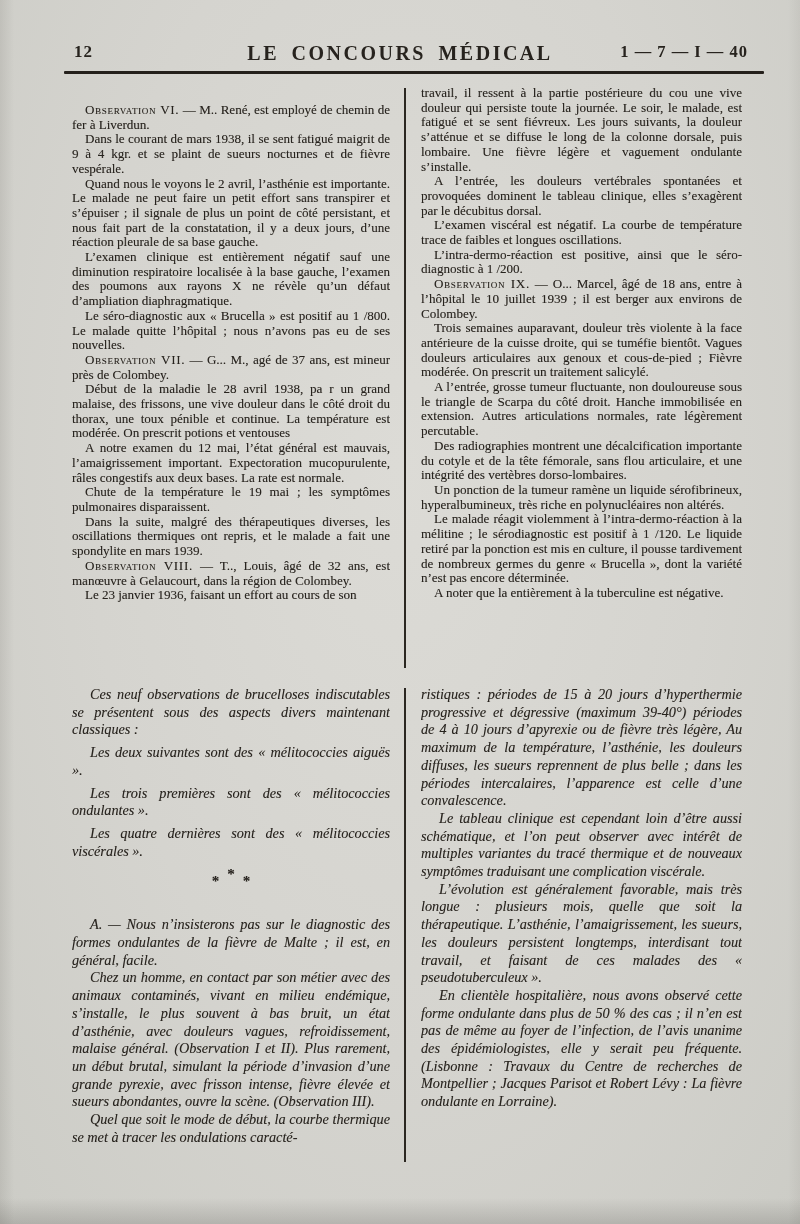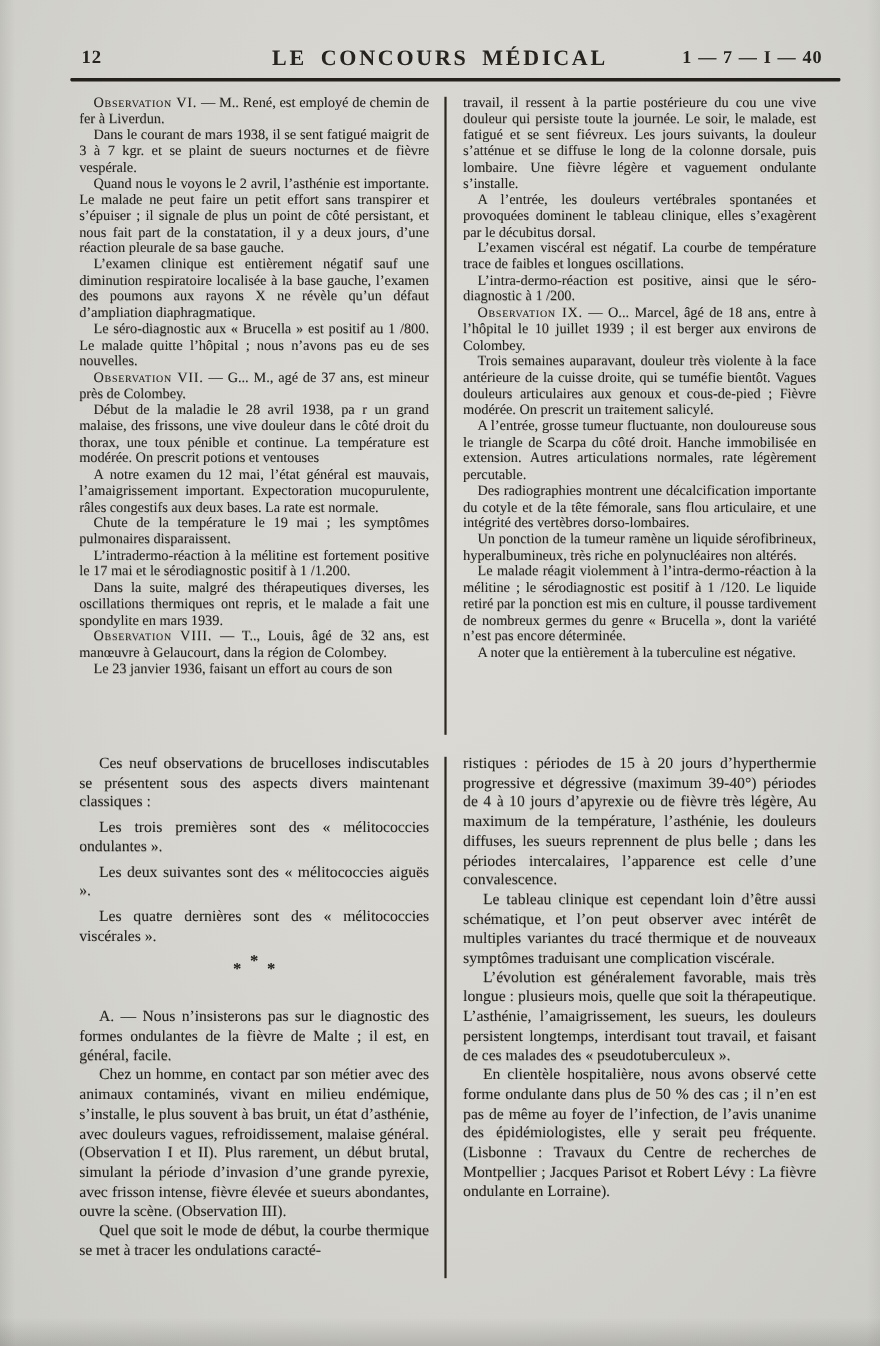--- a/index.html
+++ b/index.html
@@ -39,24 +39,24 @@
     position:absolute;
     text-align:justify;
     overflow:hidden;
     hyphens:auto;-webkit-hyphens:auto;
     text-shadow:0.3px 0.3px 0.6px rgba(43,37,30,0.30);
   }
   .col p{margin:0;}
   .top-col{font-size:13px;line-height:14.7px;}
   .top-col p{text-indent:13px;}
   .bottom-col{font-size:14.2px;line-height:17.7px;}
-  .bottom-col p{text-indent:18px;}
+  .bottom-col p{text-indent:18px;font-style:italic;}
   .col p.continuation{text-indent:0;}
   .col p.observation{margin-top:0;}
-  .col p.observation:first-child{margin-top:0;font-family:Liberation Serif, serif;}
+  .col p.observation:first-child{margin-top:17px;font-family:Liberation Serif, serif;}
   .col p.spaced{margin-top:5px;}
   #col-top-left   {left:72px; top:86px; width:318px;height:584px;}
   #col-top-right  {left:421px;top:86px; width:321px;height:590px;}
   #col-bottom-left{left:72px; top:686px;width:318px;height:498px;}
   #col-bottom-right{left:421px;top:686px;width:321px;height:498px;}
   .sc{font-variant:small-caps;letter-spacing:0.7px;}
   
   .asterisk-sep{
     text-align:center;text-indent:0;
     margin:13px 0 21px;height:22px;
@@ -73,50 +73,49 @@
   <div class="hdr page-number">12</div>
   <div class="hdr journal-title">LE CONCOURS MÉDICAL</div>
   <div class="hdr issue-code">1 — 7 — I — 40</div>
   <div class="head-rule"></div>
 
   <div class="vdiv vdiv-top"></div>
   <div class="vdiv vdiv-bottom"></div>
 
   <div id="col-top-left" class="col top-col">
       <p class="observation"><span class="sc">Observation VI.</span> — M.. René, est employé de chemin de fer à Liverdun.</p>
-      <p class="body">Dans le courant de mars 1938, il se sent fatigué maigrit de 3 à 7 kgr. et se plaint de sueurs nocturnes et de fièvre vespérale.</p>
+      <p class="body">Dans le courant de mars 1938, il se sent fatigué maigrit de 9 à 4 kgr. et se plaint de sueurs nocturnes et de fièvre vespérale.</p>
       <p class="body">Quand nous le voyons le 2 avril, l’asthénie est importante. Le malade ne peut faire un petit effort sans transpirer et s’épuiser ; il signale de plus un point de côté persistant, et nous fait part de la constatation, il y a deux jours, d’une réaction pleurale de sa base gauche.</p>
       <p class="body">L’examen clinique est entièrement négatif sauf une diminution respiratoire localisée à la base gauche, l’examen des poumons aux rayons X ne révèle qu’un défaut d’ampliation diaphragmatique.</p>
       <p class="body">Le séro-diagnostic aux « Brucella » est positif au 1 /800. Le malade quitte l’hôpital ; nous n’avons pas eu de ses nouvelles.</p>
       <p class="observation"><span class="sc">Observation VII.</span> — G... M., agé de 37 ans, est mineur près de Colombey.</p>
       <p class="body">Début de la maladie le 28 avril 1938, pa r un grand malaise, des frissons, une vive douleur dans le côté droit du thorax, une toux pénible et continue. La température est modérée. On prescrit potions et ventouses</p>
       <p class="body">A notre examen du 12 mai, l’état général est mauvais, l’amaigrissement important. Expectoration mucopurulente, râles congestifs aux deux bases. La rate est normale.</p>
       <p class="body">Chute de la température le 19 mai ; les symptômes pulmonaires disparaissent.</p>
-      <p class="body">L’intradermo-réaction à la mélitine est fortement positive le 17 mai et le sérodiagnostic positif à 1 /1.200.</p>
       <p class="body">Dans la suite, malgré des thérapeutiques diverses, les oscillations thermiques ont repris, et le malade a fait une spondylite en mars 1939.</p>
       <p class="observation"><span class="sc">Observation VIII.</span> — T.., Louis, âgé de 32 ans, est manœuvre à Gelaucourt, dans la région de Colombey.</p>
       <p class="body">Le 23 janvier 1936, faisant un effort au cours de son</p>
     </div>
   <div id="col-top-right" class="col top-col">
       <p class="continuation">travail, il ressent à la partie postérieure du cou une vive douleur qui persiste toute la journée. Le soir, le malade, est fatigué et se sent fiévreux. Les jours suivants, la douleur s’atténue et se diffuse le long de la colonne dorsale, puis lombaire. Une fièvre légère et vaguement ondulante s’installe.</p>
       <p class="body">A l’entrée, les douleurs vertébrales spontanées et provoquées dominent le tableau clinique, elles s’exagèrent par le décubitus dorsal.</p>
       <p class="body">L’examen viscéral est négatif. La courbe de température trace de faibles et longues oscillations.</p>
       <p class="body">L’intra-dermo-réaction est positive, ainsi que le séro-diagnostic à 1 /200.</p>
       <p class="observation"><span class="sc">Observation IX.</span> — O... Marcel, âgé de 18 ans, entre à l’hôpital le 10 juillet 1939 ; il est berger aux environs de Colombey.</p>
       <p class="body">Trois semaines auparavant, douleur très violente à la face antérieure de la cuisse droite, qui se tuméfie bientôt. Vagues douleurs articulaires aux genoux et cous-de-pied ; Fièvre modérée. On prescrit un traitement salicylé.</p>
       <p class="body">A l’entrée, grosse tumeur fluctuante, non douloureuse sous le triangle de Scarpa du côté droit. Hanche immobilisée en extension. Autres articulations normales, rate légèrement percutable.</p>
       <p class="body">Des radiographies montrent une décalcification importante du cotyle et de la tête fémorale, sans flou articulaire, et une intégrité des vertèbres dorso-lombaires.</p>
       <p class="body">Un ponction de la tumeur ramène un liquide sérofibrineux, hyperalbumineux, très riche en polynucléaires non altérés.</p>
       <p class="body">Le malade réagit violemment à l’intra-dermo-réaction à la mélitine ; le sérodiagnostic est positif à 1 /120. Le liquide retiré par la ponction est mis en culture, il pousse tardivement de nombreux germes du genre « Brucella », dont la variété n’est pas encore déterminée.</p>
       <p class="body">A noter que la entièrement à la tuberculine est négative.</p>
     </div>
   <div id="col-bottom-left" class="col bottom-col">
       <p class="body">Ces neuf observations de brucelloses indiscutables se présentent sous des aspects divers maintenant classiques :</p>
+      <p class="spaced">Les deux suivantes sont des « mélitococcies aiguës ».</p>
       <p class="spaced">Les trois premières sont des « mélitococcies ondulantes ».</p>
-      <p class="spaced">Les deux suivantes sont des « mélitococcies aiguës ».</p>
       <p class="spaced">Les quatre dernières sont des « mélitococcies viscérales ».</p>
       <div class="asterisk-sep"><span>*</span><span class="mid">*</span><span>*</span></div>
       <p class="body">A. — Nous n’insisterons pas sur le diagnostic des formes ondulantes de la fièvre de Malte ; il est, en général, facile.</p>
       <p class="body">Chez un homme, en contact par son métier avec des animaux contaminés, vivant en milieu endémique, s’installe, le plus souvent à bas bruit, un état d’asthénie, avec douleurs vagues, refroidissement, malaise général. (Observation I et II). Plus rarement, un début brutal, simulant la période d’invasion d’une grande pyrexie, avec frisson intense, fièvre élevée et sueurs abondantes, ouvre la scène. (Observation III).</p>
       <p class="body">Quel que soit le mode de début, la courbe thermique se met à tracer les ondulations caracté-</p>
     </div>
   <div id="col-bottom-right" class="col bottom-col">
       <p class="continuation">ristiques : périodes de 15 à 20 jours d’hyperthermie progressive et dégressive (maximum 39-40°) périodes de 4 à 10 jours d’apyrexie ou de fièvre très légère, Au maximum de la température, l’asthénie, les douleurs diffuses, les sueurs reprennent de plus belle ; dans les périodes intercalaires, l’apparence est celle d’une convalescence.</p>
       <p class="body">Le tableau clinique est cependant loin d’être aussi schématique, et l’on peut observer avec intérêt de multiples variantes du tracé thermique et de nouveaux symptômes traduisant une complication viscérale.</p>
       <p class="body">L’évolution est généralement favorable, mais très longue : plusieurs mois, quelle que soit la thérapeutique. L’asthénie, l’amaigrissement, les sueurs, les douleurs persistent longtemps, interdisant tout travail, et faisant de ces malades des « pseudotuberculeux ».</p>

